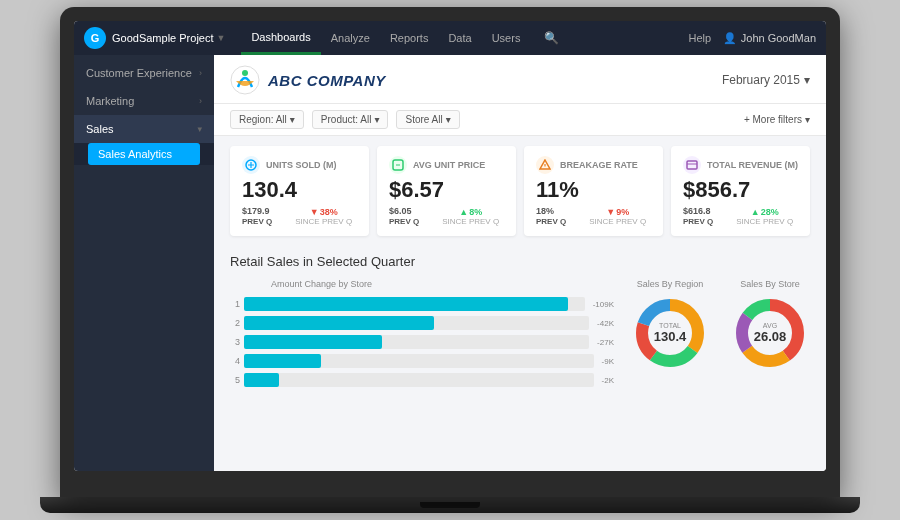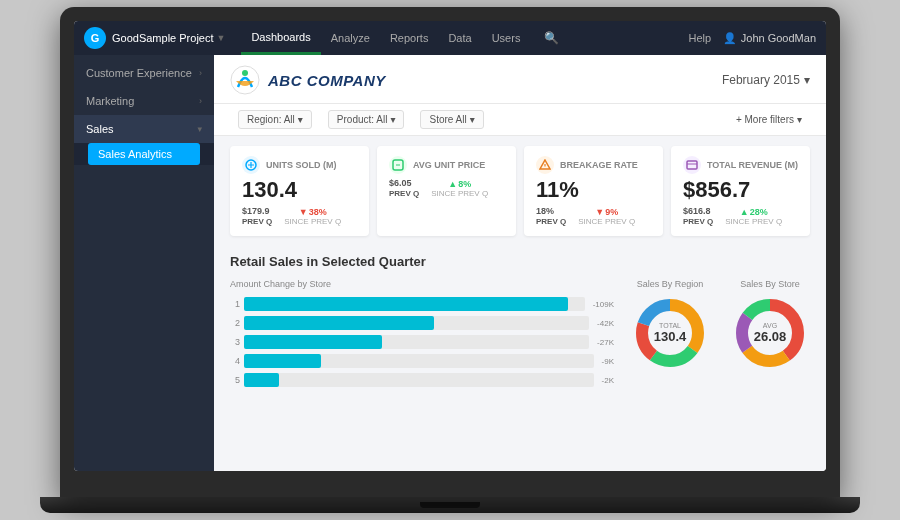--- a/index.html
+++ b/index.html
@@ -191,25 +191,25 @@
       font-size: 12px;
       display: flex;
       align-items: center;
       gap: 4px;
       cursor: pointer;
     }
 
     
     .filters-bar {
       background: #fff;
-      padding: 6px 24px;
+      padding: 6px 16px;
       border-bottom: 1px solid #e8e8e8;
       display: flex;
       align-items: center;
-      gap: 16px;
+      gap: 8px;
       flex-shrink: 0;
     }
     .filter-pill {
       border: 1px solid #ddd;
       border-radius: 3px;
       padding: 3px 8px;
       font-size: 10px;
       color: #555;
       cursor: pointer;
       background: #fafafa;
@@ -265,21 +265,21 @@
     }
     .kpi-value {
       font-size: 22px;
       font-weight: bold;
       color: #222;
       line-height: 1.1;
     }
     .kpi-sub {
       display: flex;
       align-items: center;
-      gap: 12px;
+      gap: 23px;
       margin-top: 4px;
     }
     .kpi-prev {
       font-size: 9px;
       color: #888;
     }
     .kpi-prev span { font-weight: bold; color: #555; }
     .kpi-change {
       font-size: 9px;
       font-weight: bold;
@@ -294,38 +294,39 @@
       color: #aaa;
     }
 
     
     .charts-section {
       padding: 8px 16px 10px;
       flex: 1;
     }
     .charts-title {
       font-size: 13px;
-      font-weight: bold;
+      font-weight: normal;
       color: #333;
       margin-bottom: 10px;
     }
     .charts-row {
       display: flex;
       gap: 16px;
       align-items: flex-start;
     }
 
     
     .bar-chart-container {
       flex: 1.2;
     }
     .chart-subtitle {
       font-size: 9px;
       color: #888;
       margin-bottom: 8px;
+      margin-left: 41px;
     }
     .bar-row {
       display: flex;
       align-items: center;
       margin-bottom: 5px;
       gap: 4px;
     }
     .bar-label {
       width: 10px;
       font-size: 9px;
@@ -525,20 +526,21 @@
             <div class="kpi-card">
               <div class="kpi-header">
                 <div class="kpi-icon" style="background:#eaffef;">
                   <svg width="12" height="12" viewBox="0 0 12 12">
                       <rect x="1" y="1" width="10" height="10" rx="2" fill="none" stroke="#2ecc71" stroke-width="1.5"></rect>
                       <line x1="4" y1="6" x2="8" y2="6" stroke="#2ecc71" stroke-width="1.2"></line>
                     </svg>
                 </div>
                 <span class="kpi-title">Avg Unit Price</span>
               </div>
+              <div class="kpi-value">$6.57</div>
               <div class="kpi-sub">
                 <span class="kpi-prev">
                   <span>$6.05</span><br>
                   <span style="font-size:8px;">PREV Q</span>
                 </span>
                 <div style="display:flex;flex-direction:column;align-items:center;">
                   <span class="kpi-change up">▲ <span>8%</span></span>
                   <span class="kpi-since">SINCE PREV Q</span>
                 </div>
               </div>

